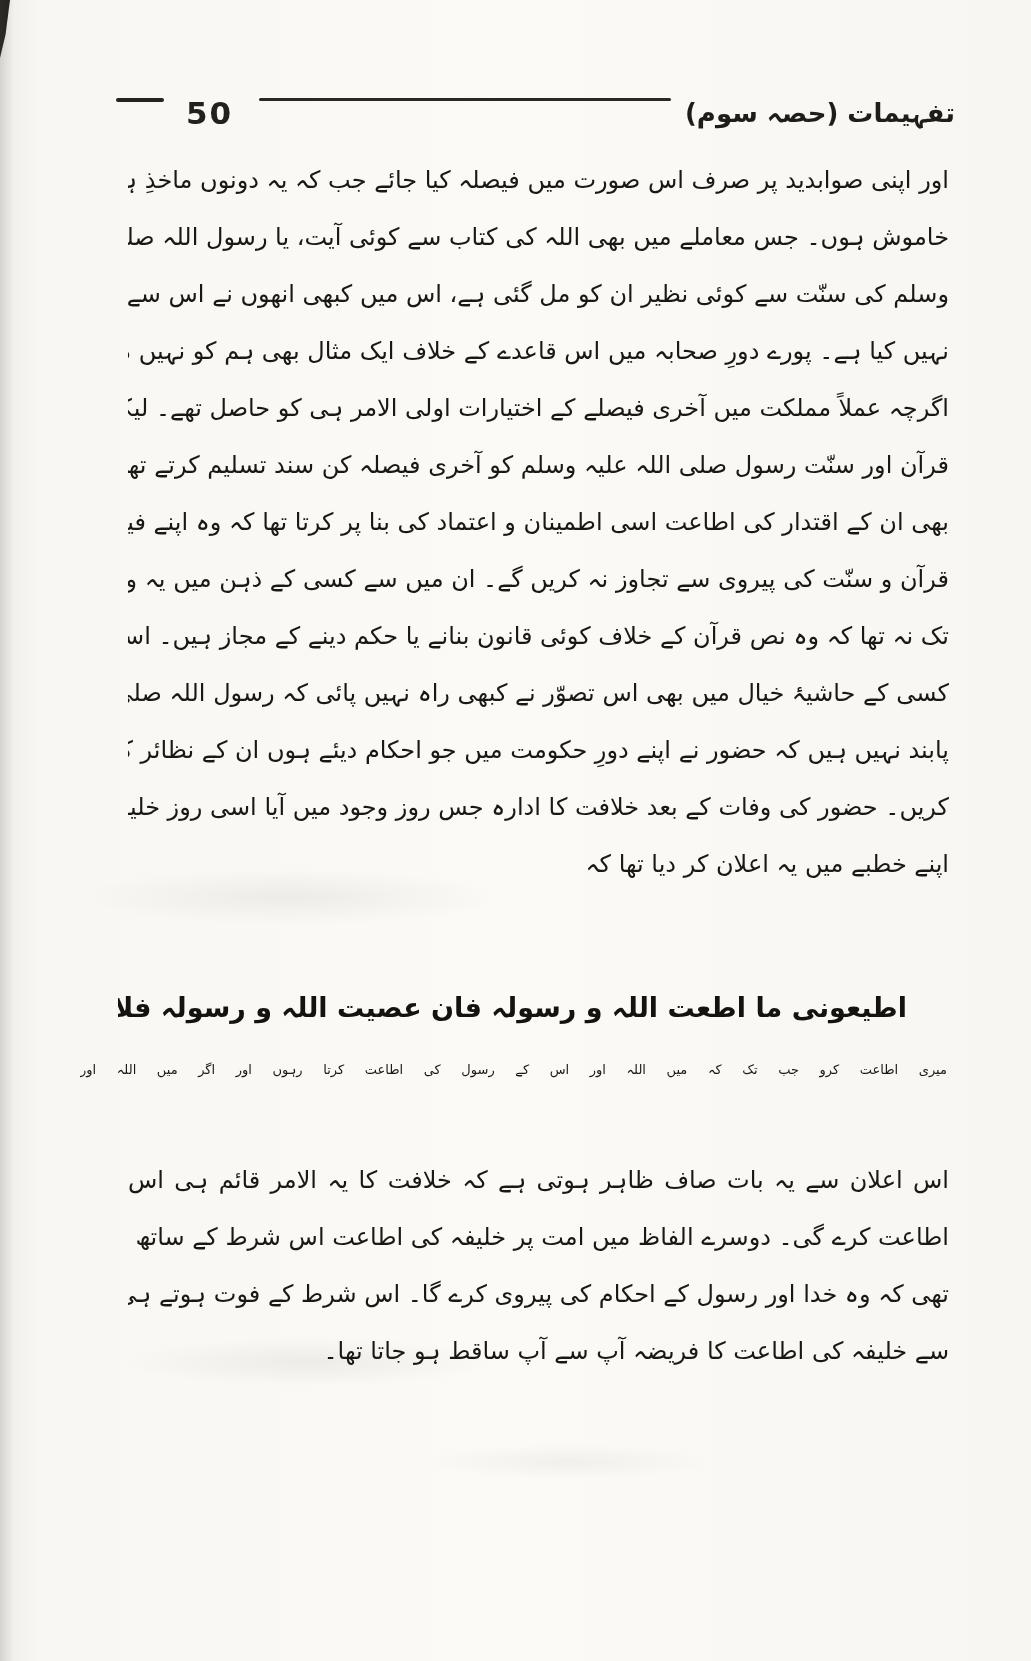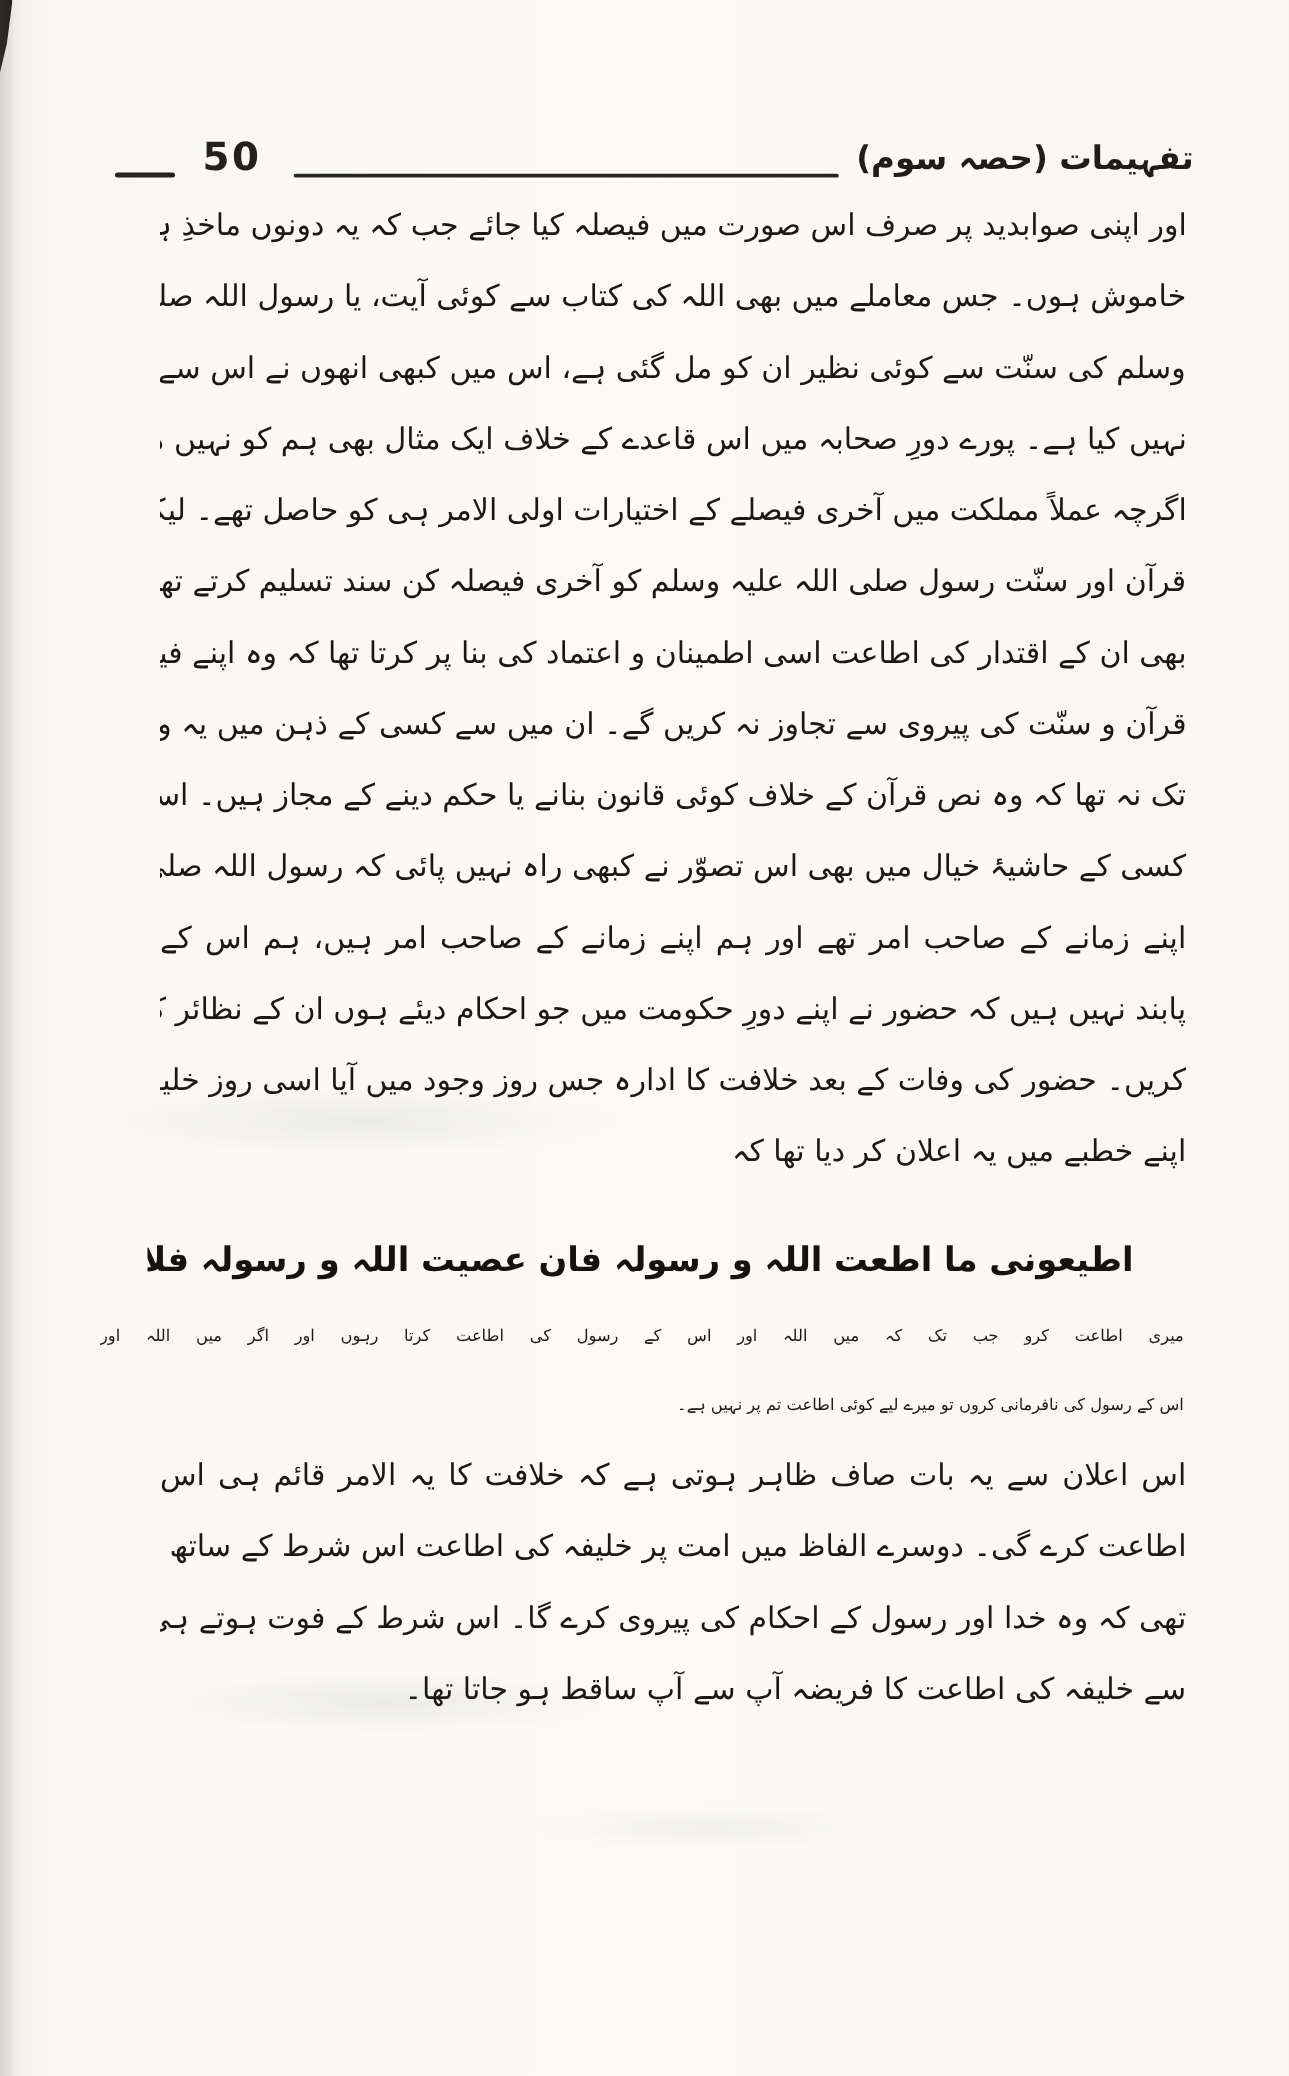--- a/index.html
+++ b/index.html
@@ -26,23 +26,23 @@
     background: #23211e;
     clip-path: polygon(0 0, 100% 0, 55% 60%, 0 100%);
   }
   .edge-shade {
     position: absolute; top: 0; left: 0; bottom: 0; width: 14px;
     background: linear-gradient(90deg, rgba(90,88,84,0.18), rgba(0,0,0,0));
   }
 
   
   .header {
-    position: absolute; top: 98px; left: 92px; right: 76px;
+    position: absolute; top: 98px; left: 116px; right: 76px;
     height: 44px;
-    display: flex; align-items: flex-end;
+    display: flex; align-items: flex-start;
     direction: ltr;
   }
   .header-dash {
     width: 48px; height: 4px; background: #25231f; margin-right: 22px;
     border-radius: 2px;
   }
   .page-number {
     font-size: 31px; font-weight: 700; letter-spacing: 2px;
     color: #23211d; line-height: 1;
   }
@@ -141,33 +141,31 @@
     <div class="line">اور اپنی صوابدید پر صرف اس صورت میں فیصلہ کیا جائے جب کہ یہ دونوں ماخذِ ہدایت</div>
     <div class="line">خاموش ہوں۔ جس معاملے میں بھی اللہ کی کتاب سے کوئی آیت، یا رسول اللہ صلی اللہ علیہ</div>
     <div class="line">وسلم کی سنّت سے کوئی نظیر ان کو مل گئی ہے، اس میں کبھی انھوں نے اس سے ہٹ کر کوئی فیصلہ</div>
     <div class="line">نہیں کیا ہے۔ پورے دورِ صحابہ میں اس قاعدے کے خلاف ایک مثال بھی ہم کو نہیں ملتی۔</div>
     <div class="line">اگرچہ عملاً مملکت میں آخری فیصلے کے اختیارات اولی الامر ہی کو حاصل تھے۔ لیکن قانوناً وہ</div>
     <div class="line">قرآن اور سنّت رسول صلی اللہ علیہ وسلم کو آخری فیصلہ کن سند تسلیم کرتے تھے، اور مسلم معاشرہ</div>
     <div class="line">بھی ان کے اقتدار کی اطاعت اسی اطمینان و اعتماد کی بنا پر کرتا تھا کہ وہ اپنے فیصلوں میں</div>
     <div class="line">قرآن و سنّت کی پیروی سے تجاوز نہ کریں گے۔ ان میں سے کسی کے ذہن میں یہ وہم و گمان</div>
     <div class="line">تک نہ تھا کہ وہ نص قرآن کے خلاف کوئی قانون بنانے یا حکم دینے کے مجاز ہیں۔ اسی طرح</div>
     <div class="line">کسی کے حاشیۂ خیال میں بھی اس تصوّر نے کبھی راہ نہیں پائی کہ رسول اللہ صلی اللہ علیہ وسلم</div>
-    <div class="line">اپنے زمانے کے صاحب امر تھے اور ہم اپنے زمانے کے صاحب امر ہیں، ہم اس کے</div>
     <div class="line">پابند نہیں ہیں کہ حضور نے اپنے دورِ حکومت میں جو احکام دیئے ہوں ان کے نظائر کی پیروی</div>
     <div class="line">کریں۔ حضور کی وفات کے بعد خلافت کا ادارہ جس روز وجود میں آیا اسی روز خلیفہ اوّل نے</div>
     <div class="line para-end">اپنے خطبے میں یہ اعلان کر دیا تھا کہ</div>
   </div>
 
   <div class="quote-block">
     <div class="arabic-quote">اطیعونی ما اطعت اللہ و رسولہ فان عصیت اللہ و رسولہ فلا طاعۃ لی علیکم</div>
   </div>
 
   <div class="translation-block">
     <div class="trans-line">میری اطاعت کرو جب تک کہ میں اللہ اور اس کے رسول کی اطاعت کرتا رہوں اور اگر میں اللہ اور</div>
-    <div class="trans-line para-end">اس کے رسول کی نافرمانی کروں تو میرے لیے کوئی اطاعت تم پر نہیں ہے۔</div>
   </div>
 
   <div class="body-block para2">
     <div class="line">اس اعلان سے یہ بات صاف ظاہر ہوتی ہے کہ خلافت کا یہ الامر قائم ہی اس</div>
     <div class="line">اطاعت کرے گی۔ دوسرے الفاظ میں امت پر خلیفہ کی اطاعت اس شرط کے ساتھ مشروط</div>
     <div class="line">تھی کہ وہ خدا اور رسول کے احکام کی پیروی کرے گا۔ اس شرط کے فوت ہوتے ہی امت پر</div>
     <div class="line para-end">سے خلیفہ کی اطاعت کا فریضہ آپ سے آپ ساقط ہو جاتا تھا۔</div>
   </div>
 
 

